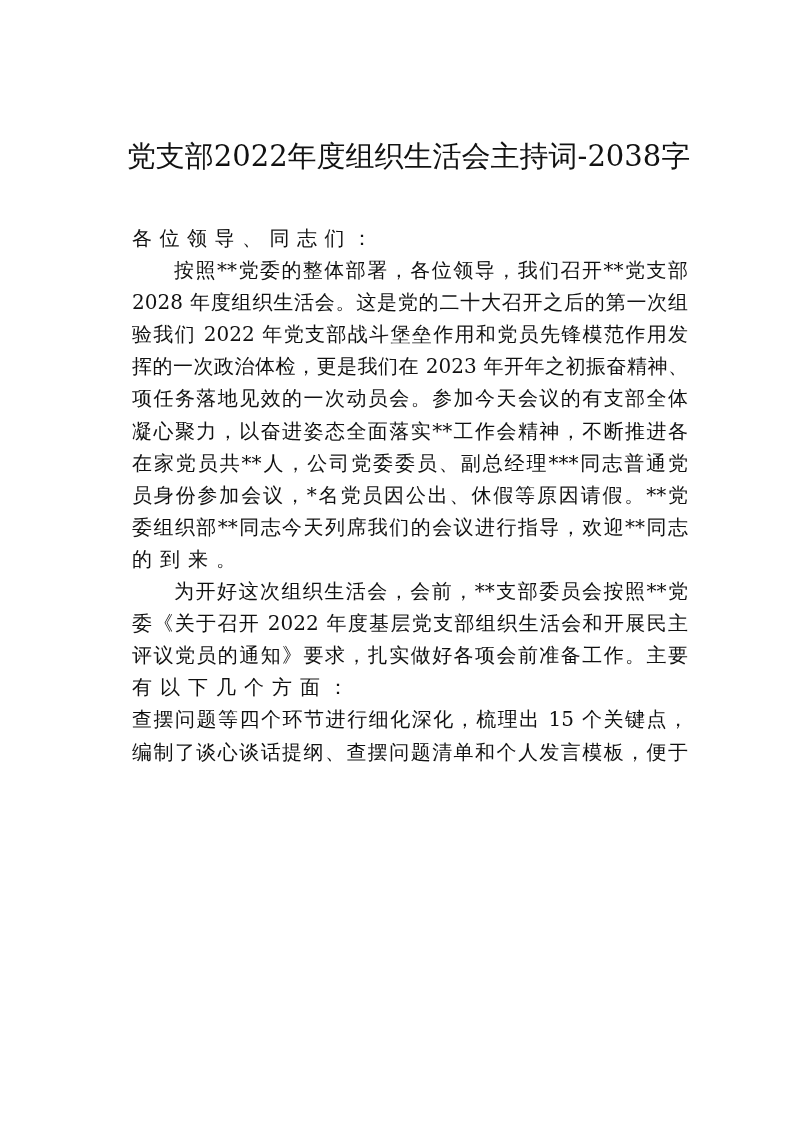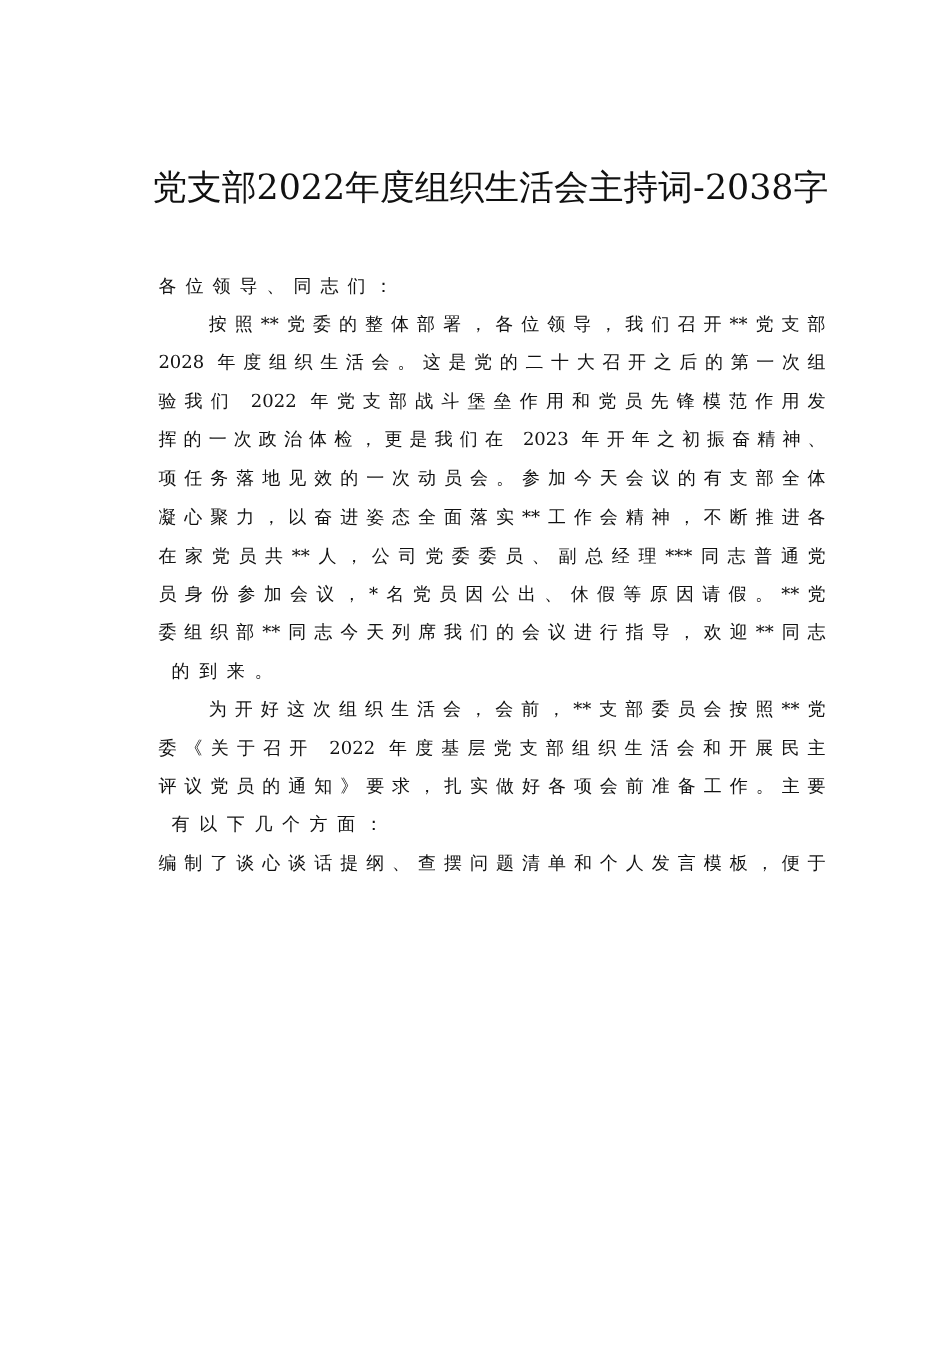--- a/index.html
+++ b/index.html
@@ -35,29 +35,28 @@
     .body-text {
       position: absolute;
       left: 120px;
       top: 222px;
       width: 556px;
     }
     .line {
       display: block;
       height: 32.1px;
       line-height: 32.1px;
-      font-size: 15px;
+      font-size: 20px;
       white-space: nowrap;
       text-align: justify;
       text-align-last: justify;
     }
     .line.last {
       text-align-last: left;
       letter-spacing: 8px;
-      margin-left: 11px;
     }
     .line.salutation {
       text-align-last: left;
       letter-spacing: 7.5px;
     }
     .line.indent {
       padding-left: 42px;
     }
   </style>
 </head>
@@ -83,16 +82,17 @@
     </div>
 
     <div>
       <span class="line indent">为开好这次组织生活会，会前，**支部委员会按照**党</span>
       <span class="line">委《关于召开 2022 年度基层党支部组织生活会和开展民主</span>
       <span class="line">评议党员的通知》要求，扎实做好各项会前准备工作。主要</span>
       <span class="line last">有以下几个方面：</span>
     </div>
 
     <div>
+      <span class="line">查摆问题等四个环节进行细化深化，梳理出 15 个关键点，</span>
       <span class="line">编制了谈心谈话提纲、查摆问题清单和个人发言模板，便于</span>
     </div>
   </div>
 </div>
 
 </body></html>

